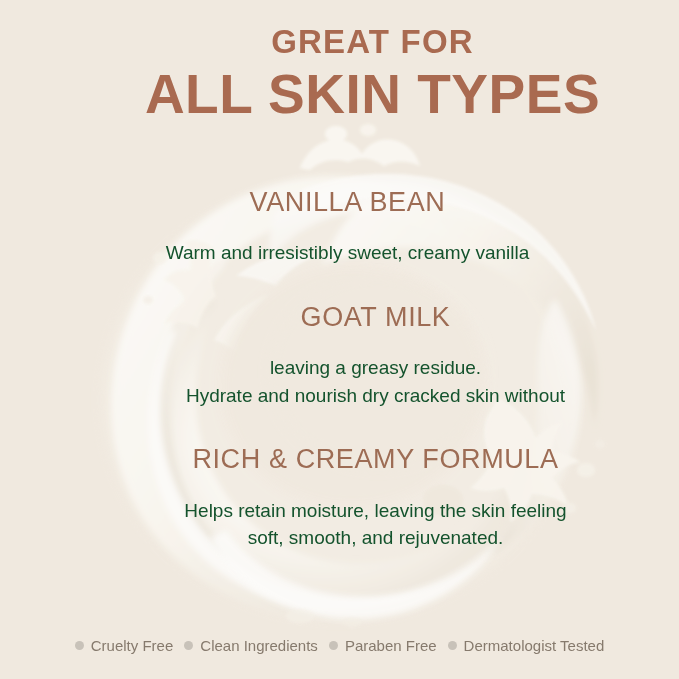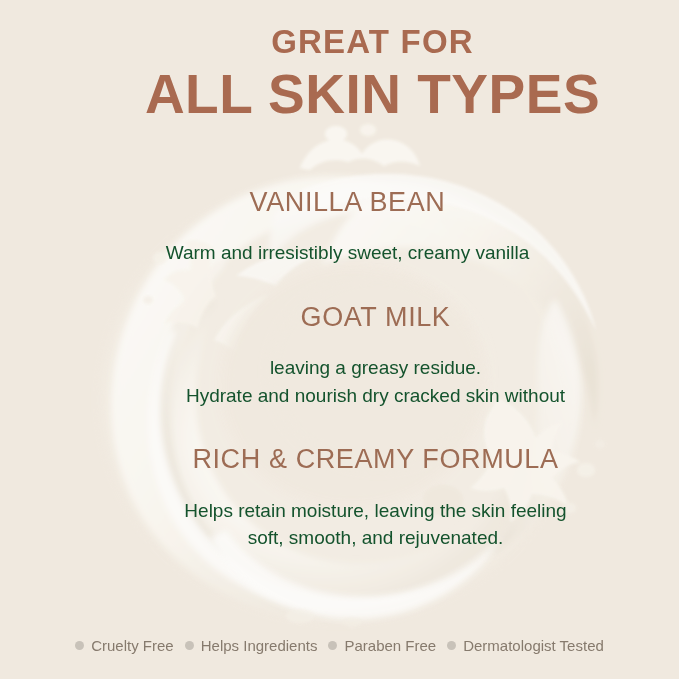--- a/index.html
+++ b/index.html
@@ -386,21 +386,21 @@
 
     </div>
 
     <div class="badges">
       <div class="badge">
         <span class="badge-dot"></span>
         <span>Cruelty Free</span>
       </div>
       <div class="badge">
         <span class="badge-dot"></span>
-        <span>Helps Ingredients</span>
+        <span>Clean Ingredients</span>
       </div>
       <div class="badge">
         <span class="badge-dot"></span>
         <span>Paraben Free</span>
       </div>
       <div class="badge">
         <span class="badge-dot"></span>
         <span>Dermatologist Tested</span>
       </div>
     </div>

